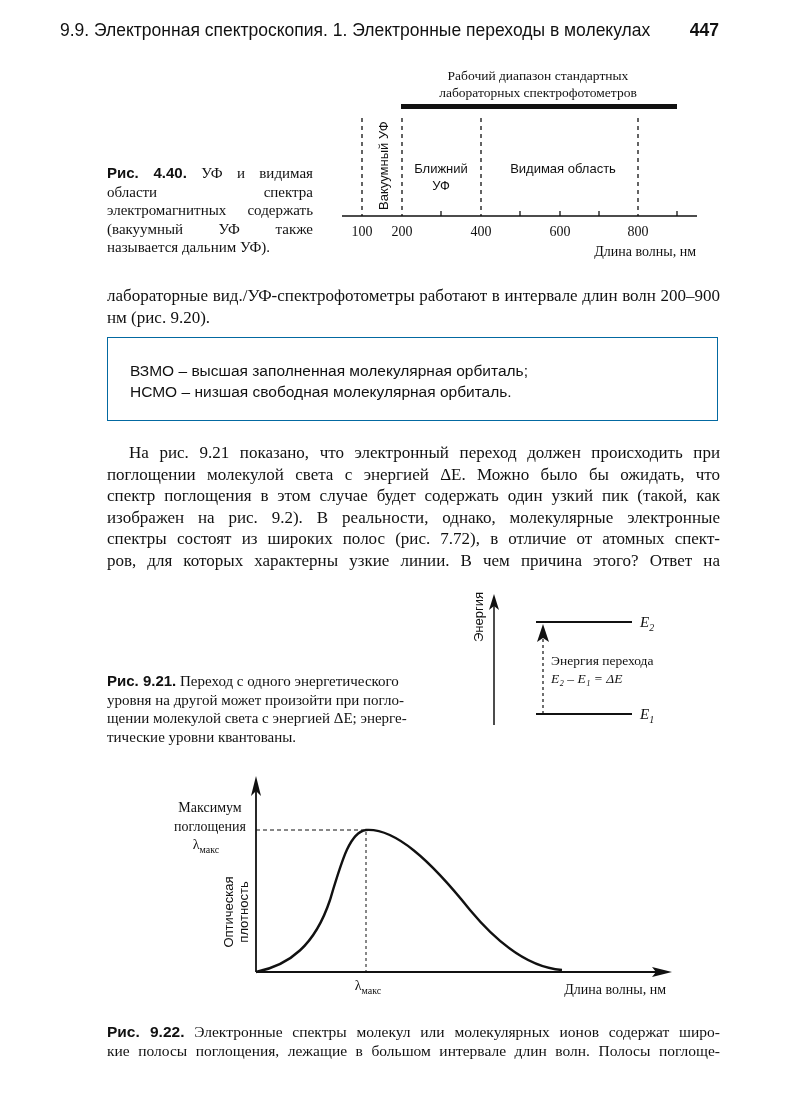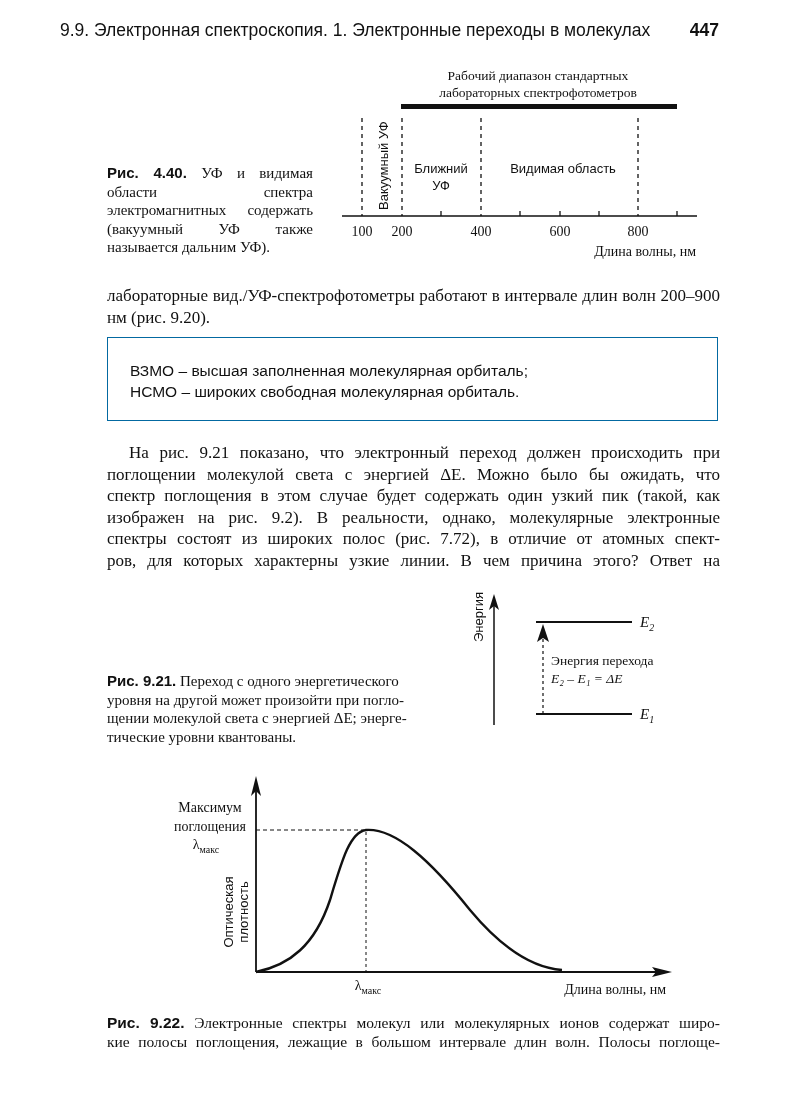--- a/index.html
+++ b/index.html
@@ -62,21 +62,21 @@
     <text x="638" y="236">800</text>
     <text x="696" y="256" text-anchor="end">Длина волны, нм</text>
   </g>
 </svg>
 
 <div class="abs body-text serif" style="left:107px; top:285px; width:613px;">лабораторные вид./УФ-спектрофотометры  работают в интервале длин волн 200–900 нм (рис. 9.20).</div>
 
 <div class="abs box">
   <div class="box-text sans">
     <div>ВЗМО – высшая заполненная молекулярная орбиталь;</div>
-    <div>НСМО – широких свободная молекулярная орбиталь.</div>
+    <div>НСМО – низшая свободная молекулярная орбиталь.</div>
   </div>
 </div>
 
 <div class="abs body-text serif" style="left:107px; top:442px; width:613px;">
   <div style="text-indent:22px; text-align-last:justify;">На рис. 9.21 показано, что электронный переход должен происходить при</div>
   <div style="text-align-last:justify;">поглощении молекулой света с энергией ΔE. Можно было бы ожидать, что</div>
   <div style="text-align-last:justify;">спектр поглощения в этом случае будет содержать один узкий пик (такой, как</div>
   <div style="text-align-last:justify;">изображен на рис. 9.2). В реальности, однако, молекулярные электронные</div>
   <div style="text-align-last:justify;">спектры состоят из широких полос (рис. 7.72), в отличие от атомных спект-</div>
   <div style="text-align-last:justify;">ров, для которых характерны узкие линии. В чем причина этого? Ответ на</div>
@@ -132,15 +132,15 @@
     <text x="368" y="230"><tspan>λ</tspan><tspan font-size="10" dy="4">макс</tspan></text>
   </g>
   <text x="666" y="234" text-anchor="end" font-family="Liberation Serif, DejaVu Serif, serif" font-size="14">Длина волны, нм</text>
   <g font-family="Liberation Sans, DejaVu Sans, sans-serif" font-size="13" text-anchor="middle">
     <text transform="translate(233,152) rotate(-90)">Оптическая</text>
     <text transform="translate(248,152) rotate(-90)">плотность</text>
   </g>
 </svg>
 
 <div class="abs caption serif" style="left:107px; top:1013px; width:613px; font-size:15.5px; line-height:19px;">
-  <div style="text-align-last:justify;"><b>Рис. 9.22.</b><span> Электронные спектры молекул или молекулярных ионов содержат широ-</span></div>
+  <div style="text-align-last:justify;margin-top:9px;"><b>Рис. 9.22.</b><span> Электронные спектры молекул или молекулярных ионов содержат широ-</span></div>
   <div style="text-align-last:justify;">кие полосы поглощения, лежащие в большом интервале длин волн. Полосы поглоще-</div>
 </div>
 
 </body></html>

